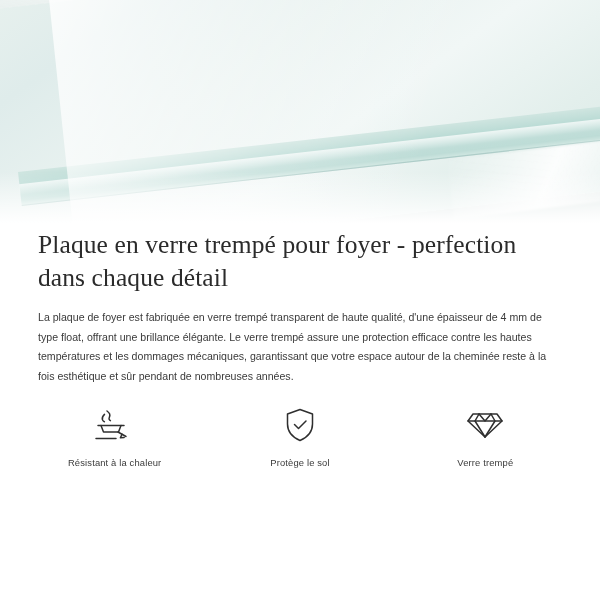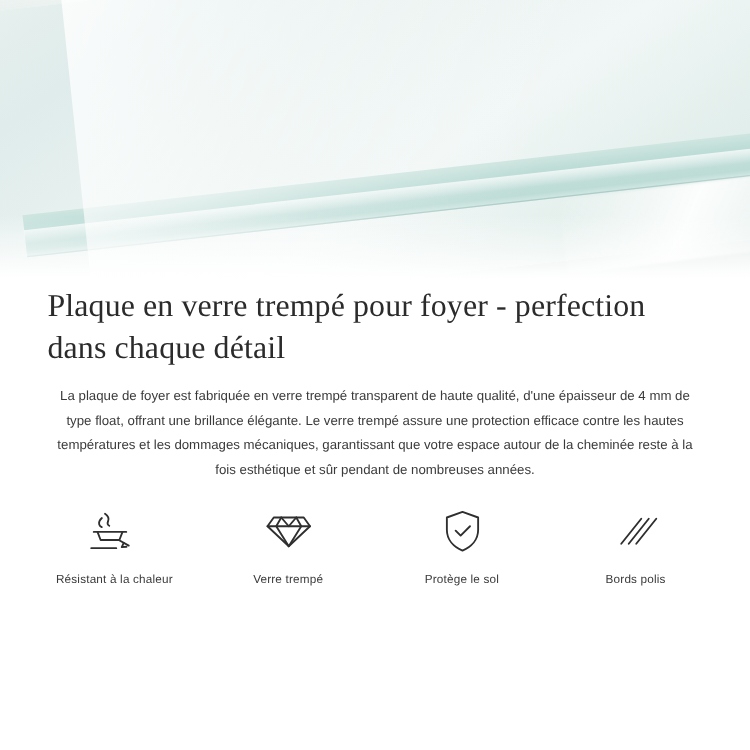--- a/index.html
+++ b/index.html
@@ -97,30 +97,29 @@
     font-weight: 400;
     letter-spacing: 0.1px;
     margin-bottom: 14px;
   }
   .body-copy {
     font-family: "Liberation Sans", sans-serif;
     font-size: 10.6px;
     line-height: 1.85;
     color: #3a3a3a;
     max-width: 530px;
-    text-align: center;
   }
 
   
   .features {
     position: absolute;
     left: 0; top: 404px;
     width: 600px;
     display: grid;
-    grid-template-columns: repeat(4, 1fr);
+    grid-template-columns: repeat(3, 1fr);
     row-gap: 14px;
     padding: 0 22px;
   }
   .feature {
     display: flex;
     flex-direction: column;
     align-items: center;
     justify-content: flex-start;
     gap: 11px;
   }
@@ -170,47 +169,37 @@
           <path d="M28 26.3l-1.6 3.4 3.8-.3"></path>
           <path d="M2 30.5h20"></path>
         </svg>
       </span>
       <span class="feature-label">Résistant à la chaleur</span>
     </div>
 
 
     <div class="feature">
       <span class="feature-icon">
+        <svg width="34" height="36" viewBox="0 0 34 36" fill="none" stroke="#2f2f2f" stroke-width="1.5" stroke-linecap="round" stroke-linejoin="round">
+          <path d="M17 2.5 4.5 7v10c0 7.5 5.3 13.4 12.5 16.5C24.2 30.4 29.5 24.5 29.5 17V7L17 2.5z"></path>
+          <path d="M11.5 17.5l4 4 7.5-7.5"></path>
+        </svg>
+      </span>
+      <span class="feature-label">Protège le sol</span>
+    </div>
+
+    <div class="feature">
+      <span class="feature-icon">
         <svg width="38" height="34" viewBox="0 0 38 34" fill="none" stroke="#2f2f2f" stroke-width="1.5" stroke-linecap="round" stroke-linejoin="round">
           <path d="M7 6h24l5 7-17 16L2 13 7 6z"></path>
           <path d="M2 13h34"></path>
           <path d="M13 6l-4 7 10 16"></path>
           <path d="M25 6l4 7-10 16"></path>
           <path d="M13 6l6 7 6-7"></path>
         </svg>
       </span>
       <span class="feature-label">Verre trempé</span>
     </div>
 
-    <div class="feature">
-      <span class="feature-icon">
-        <svg width="34" height="36" viewBox="0 0 34 36" fill="none" stroke="#2f2f2f" stroke-width="1.5" stroke-linecap="round" stroke-linejoin="round">
-          <path d="M17 2.5 4.5 7v10c0 7.5 5.3 13.4 12.5 16.5C24.2 30.4 29.5 24.5 29.5 17V7L17 2.5z"></path>
-          <path d="M11.5 17.5l4 4 7.5-7.5"></path>
-        </svg>
-      </span>
-      <span class="feature-label">Protège le sol</span>
-    </div>
-
-    <div class="feature">
-      <span class="feature-icon">
-        <svg width="36" height="32" viewBox="0 0 36 32" fill="none" stroke="#2f2f2f" stroke-width="1.5" stroke-linecap="round">
-          <path d="M6 26L22 6"></path>
-          <path d="M12 26L28 6"></path>
-          <path d="M18 26L34 6"></path>
-        </svg>
-      </span>
-      <span class="feature-label">Bords polis</span>
-    </div>
 
 
   </div>
 </div>
 
 </body></html>

